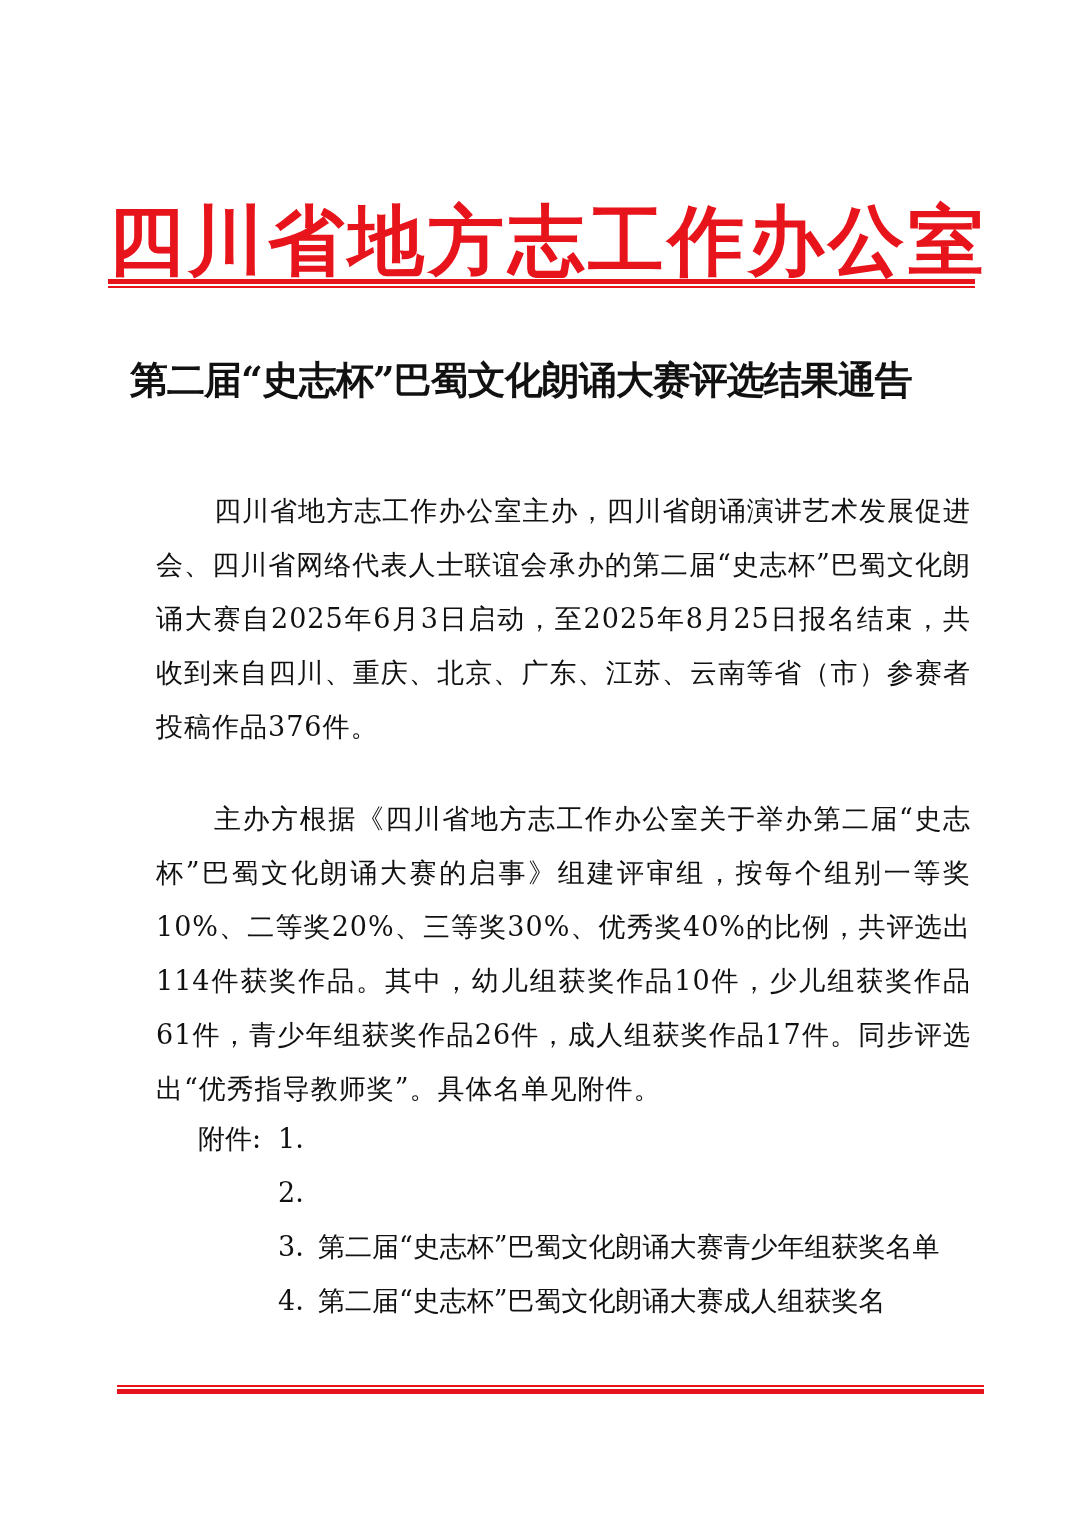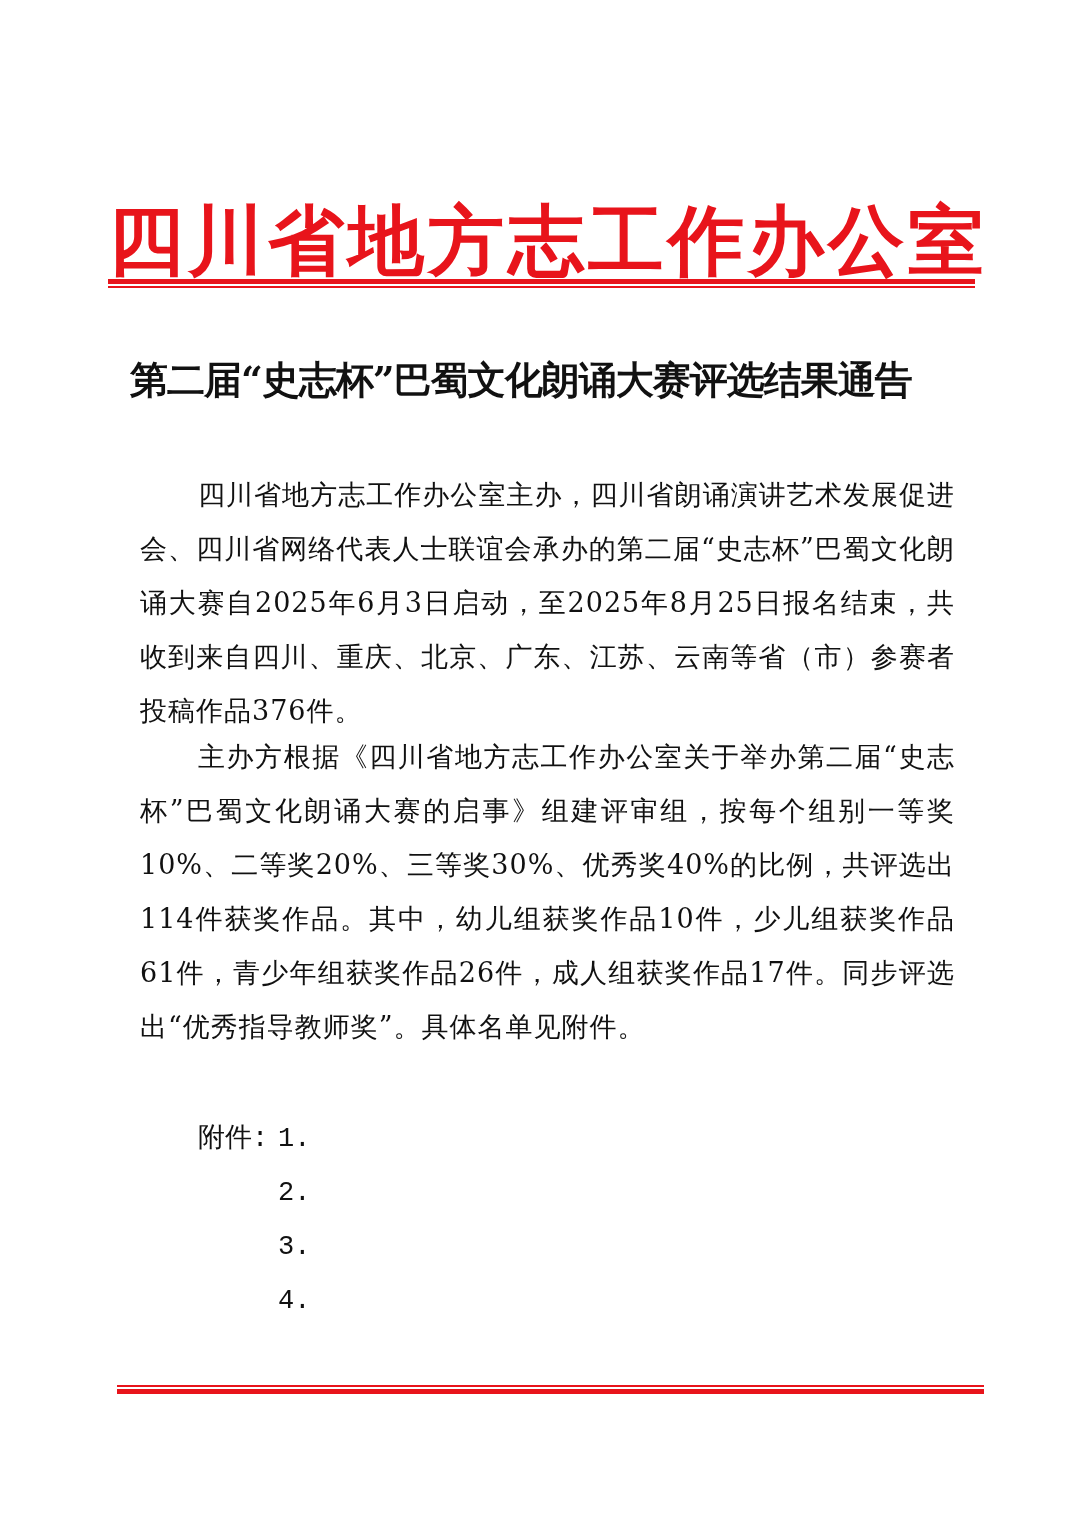--- a/index.html
+++ b/index.html
@@ -5,52 +5,54 @@
   html, body { margin: 0; padding: 0; background: #ffffff; }
   body { width: 1080px; height: 1527px; position: relative; overflow: hidden;
          font-family: "DejaVu Serif", "Liberation Serif", serif; color: #111; }
   .org-title { position: absolute; left: 108px; top: 196px; width: 868px; text-align: center;
                font-family: "DejaVu Sans", "Liberation Sans", sans-serif; font-weight: bold;
                color: #e8141b; font-size: 76px; line-height: 90px; letter-spacing: 4px; white-space: nowrap; }
   .rule { position: absolute; background: #e8141b; }
   .doc-title { position: absolute; left: 130px; top: 352px; width: 830px; 
                font-weight: bold; font-size: 38px; line-height: 56px; white-space: nowrap; letter-spacing: -1px; }
   .para { position: absolute; left: 140px; width: 815px; font-size: 27px; line-height: 54px;
-          text-align: justify; text-indent: 58px; margin: 0; letter-spacing: 1px; }
+          text-align: justify; text-indent: 58px; margin: 16px; letter-spacing: 1px; }
   .attach { position: absolute; left: 198px; width: 770px; font-size: 27px; line-height: 54px; }
-  .attach-row { display: flex; white-space: nowrap; height: 54px; font-family: Liberation Mono, monospace; }
+  .attach-row { display: flex; white-space: nowrap; height: 54px; }
   .attach-label { width: 80px; display: inline-block; }
   .attach-num { width: 40px; display: inline-block; }
 </style>
 </head>
 <body>
 
 <div class="org-title">四川省地方志工作办公室</div>
 
 <div class="rule" style="left:108px; top:279px; width:867px; height:5px;"></div>
 <div class="rule" style="left:108px; top:286px; width:867px; height:2px;"></div>
 
 <div class="doc-title">第二届“史志杯”巴蜀文化朗诵大赛评选结果通告</div>
 
 <p class="para" style="top:468px;">四川省地方志工作办公室主办，四川省朗诵演讲艺术发展促进会、四川省网络代表人士联谊会承办的第二届“史志杯”巴蜀文化朗诵大赛自2025年6月3日启动，至2025年8月25日报名结束，共收到来自四川、重庆、北京、广东、江苏、云南等省（市）参赛者投稿作品376件。</p>
-<p class="para" style="top:730px;">主办方根据《四川省地方志工作办公室关于举办第二届“史志杯”巴蜀文化朗诵大赛的启事》组建评审组，按每个组别一等奖10%、二等奖20%、三等奖30%、优秀奖40%的比例，共评选出114件获奖作品。其中，幼儿组获奖作品10件，少儿组获奖作品61件，青少年组获奖作品26件，成人组获奖作品17件。同步评选出“优秀指导教师奖”。具体名单见附件。</p>
+<p class="para" style="top:776px;">主办方根据《四川省地方志工作办公室关于举办第二届“史志杯”巴蜀文化朗诵大赛的启事》组建评审组，按每个组别一等奖10%、二等奖20%、三等奖30%、优秀奖40%的比例，共评选出114件获奖作品。其中，幼儿组获奖作品10件，少儿组获奖作品61件，青少年组获奖作品26件，成人组获奖作品17件。同步评选出“优秀指导教师奖”。具体名单见附件。</p>
 
 <div class="attach" style="top:1112px;">
   <div class="attach-row">
     <span class="attach-label">附件:</span>
     <span class="attach-num">1.</span>
   </div>
   <div class="attach-row">
     <span class="attach-label"></span>
     <span class="attach-num">2.</span>
   </div>
   <div class="attach-row">
     <span class="attach-label"></span>
     <span class="attach-num">3.</span>
+    <span>第二届“史志杯”巴蜀文化朗诵大赛青少年组获奖名单</span>
   </div>
   <div class="attach-row">
     <span class="attach-label"></span>
     <span class="attach-num">4.</span>
+    <span>第二届“史志杯”巴蜀文化朗诵大赛成人组获奖名</span>
   </div>
 </div>
 
 <div class="rule" style="left:117px; top:1385px; width:867px; height:2px;"></div>
 <div class="rule" style="left:117px; top:1389px; width:867px; height:5px;"></div>
 
 </body></html>

